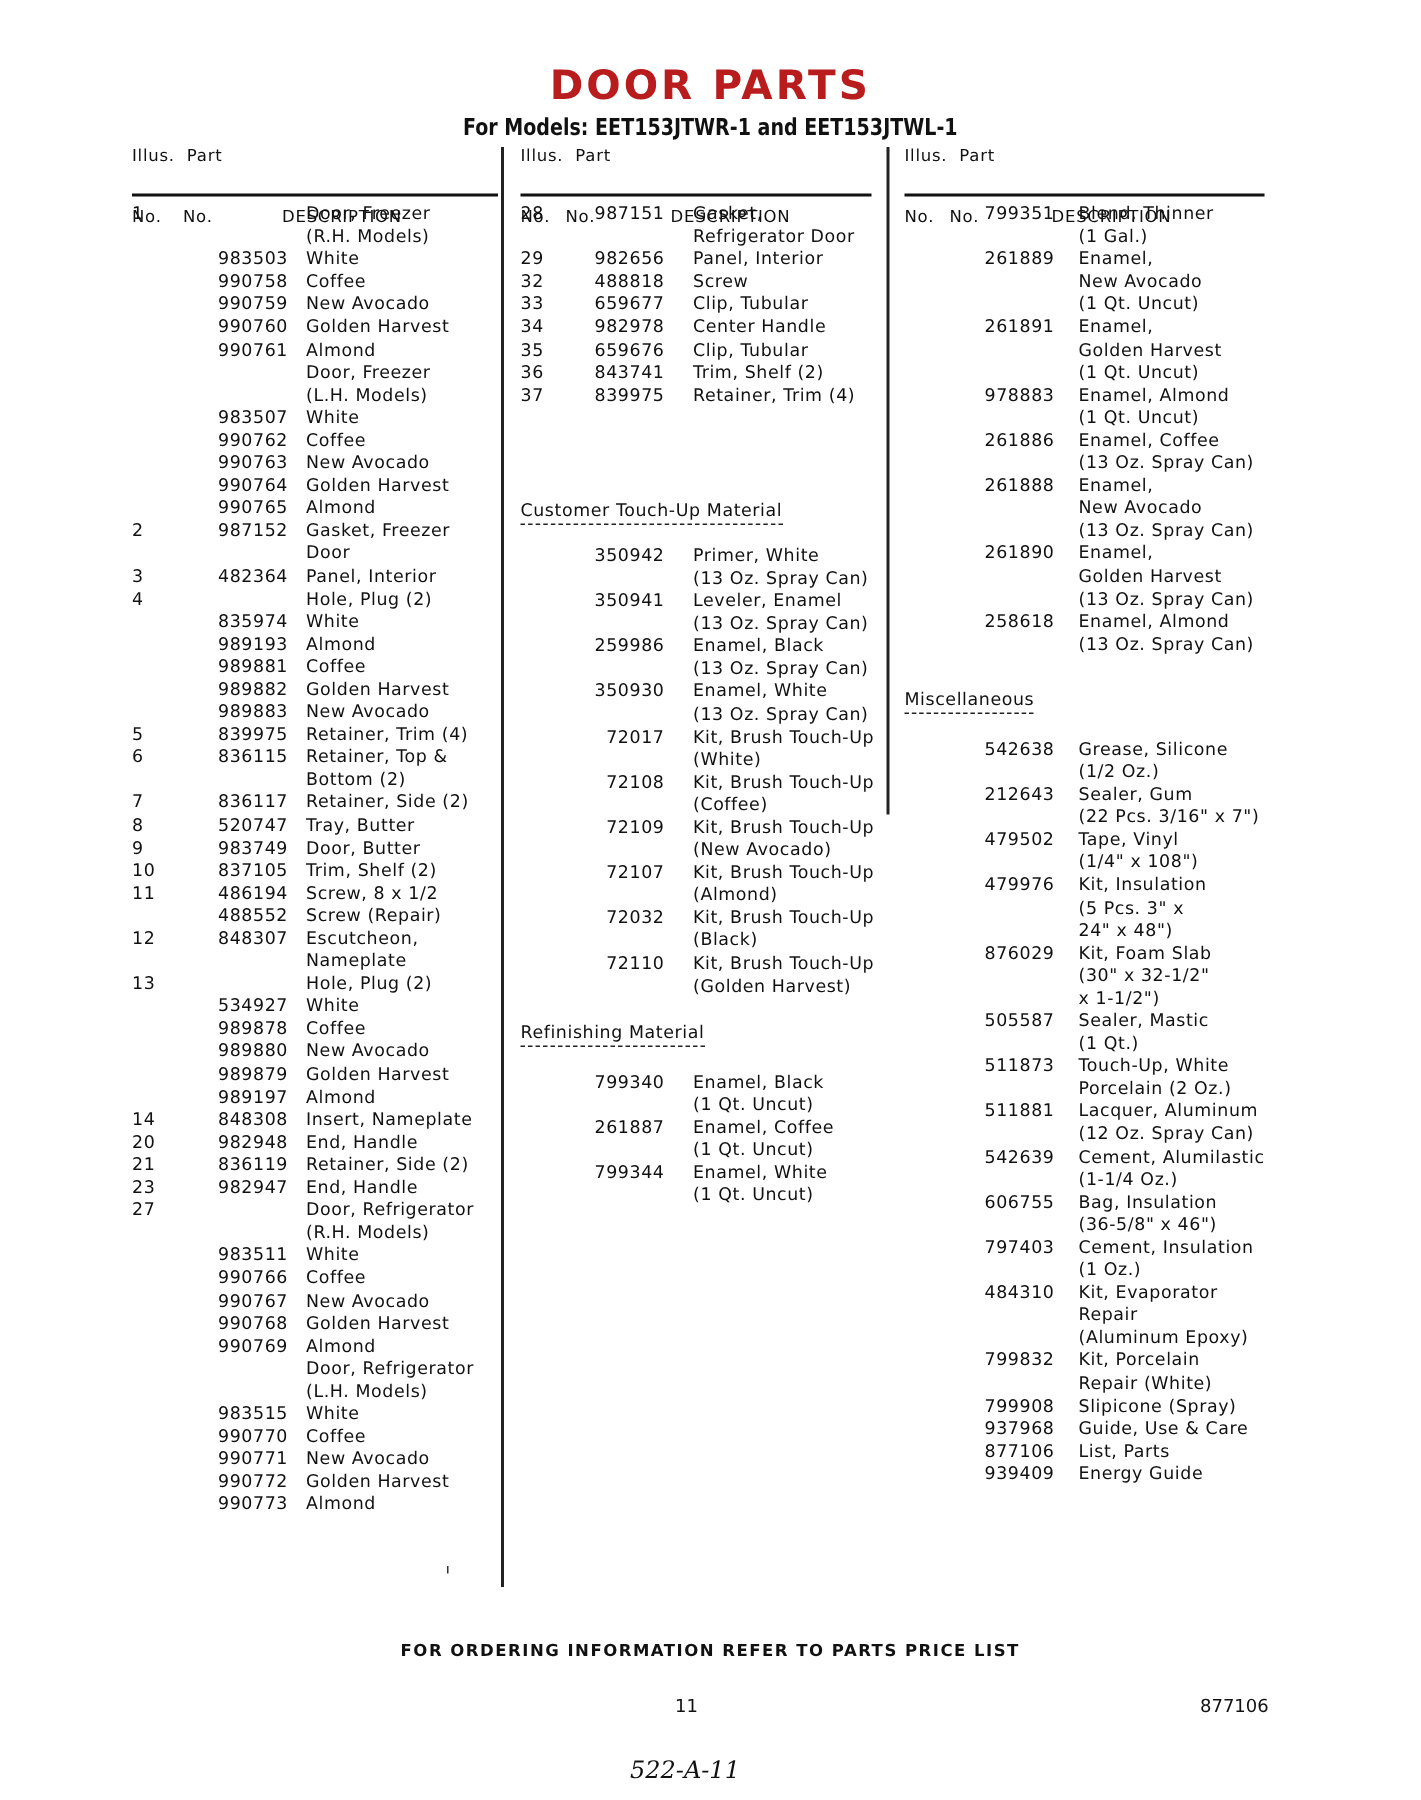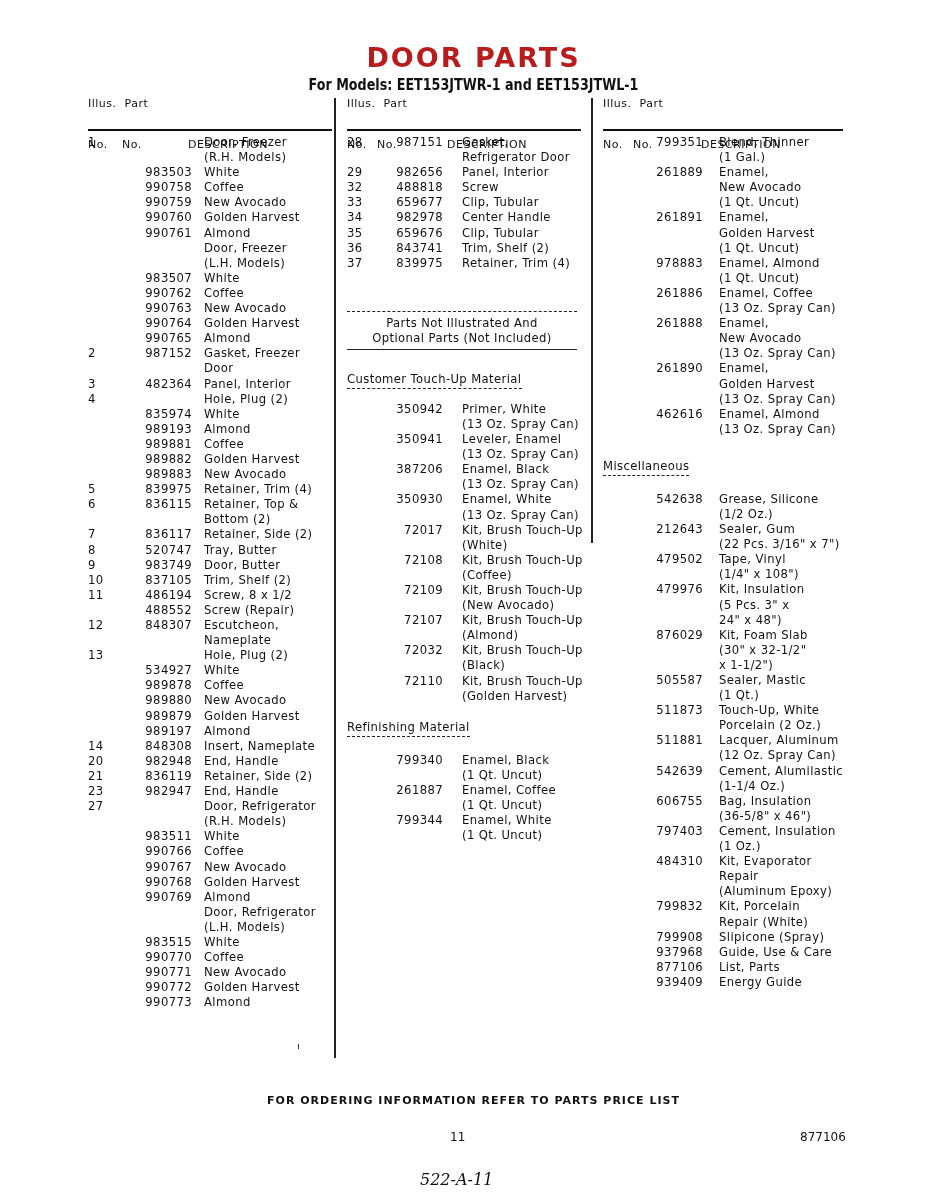--- a/index.html
+++ b/index.html
@@ -401,24 +401,20 @@
         <span class="pn">843741</span>
         <span class="desc">Trim, Shelf (2)</span>
       </div>
       <div class="row">
         <span class="ill">37</span>
         <span class="pn">839975</span>
         <span class="desc">Retainer, Trim (4)</span>
       </div>
     </div>
   <div style="height:40px;"></div>
-  <div class="notice">
-    <div>Parts Not Illustrated And</div>
-    <div>Optional Parts (Not Included)</div>
-  </div>
   <div style="height:18px;"></div>
   <div class="section-title">Customer Touch-Up Material</div>
   <div style="height:13px;"></div>
   <div id="col2-touchup">
       <div class="row">
         <span class="pn">350942</span>
         <span class="desc">Primer, White</span>
       </div>
       <div class="row">
         <span class="pn"></span>
@@ -426,21 +422,21 @@
       </div>
       <div class="row">
         <span class="pn">350941</span>
         <span class="desc">Leveler, Enamel</span>
       </div>
       <div class="row">
         <span class="pn"></span>
         <span class="desc">(13 Oz. Spray Can)</span>
       </div>
       <div class="row">
-        <span class="pn">387206</span>
+        <span class="pn">259986</span>
         <span class="desc">Enamel, Black</span>
       </div>
       <div class="row">
         <span class="pn"></span>
         <span class="desc">(13 Oz. Spray Can)</span>
       </div>
       <div class="row">
         <span class="pn">350930</span>
         <span class="desc">Enamel, White</span>
       </div>
@@ -605,21 +601,21 @@
       </div>
       <div class="row">
         <span class="pn"></span>
         <span class="desc">Golden Harvest</span>
       </div>
       <div class="row">
         <span class="pn"></span>
         <span class="desc">(13 Oz. Spray Can)</span>
       </div>
       <div class="row">
-        <span class="pn">462616</span>
+        <span class="pn">258618</span>
         <span class="desc">Enamel, Almond</span>
       </div>
       <div class="row">
         <span class="pn"></span>
         <span class="desc">(13 Oz. Spray Can)</span>
       </div>
     </div>
   <div style="height:18px;"></div>
   <div class="section-title">Miscellaneous</div>
   <div style="height:16px;"></div>

